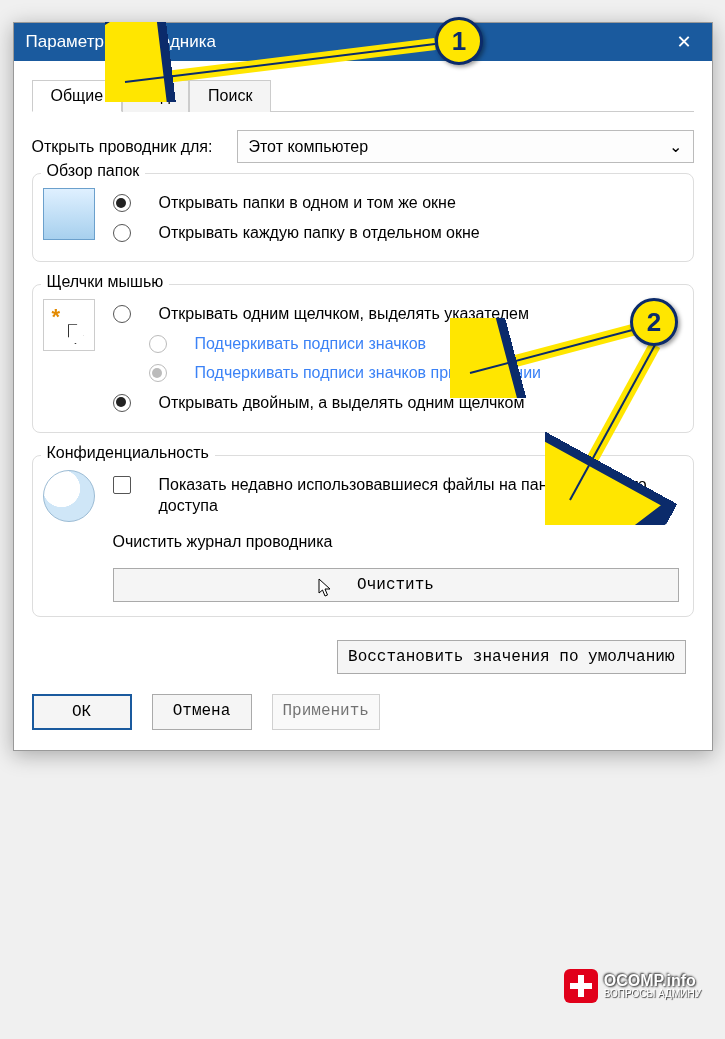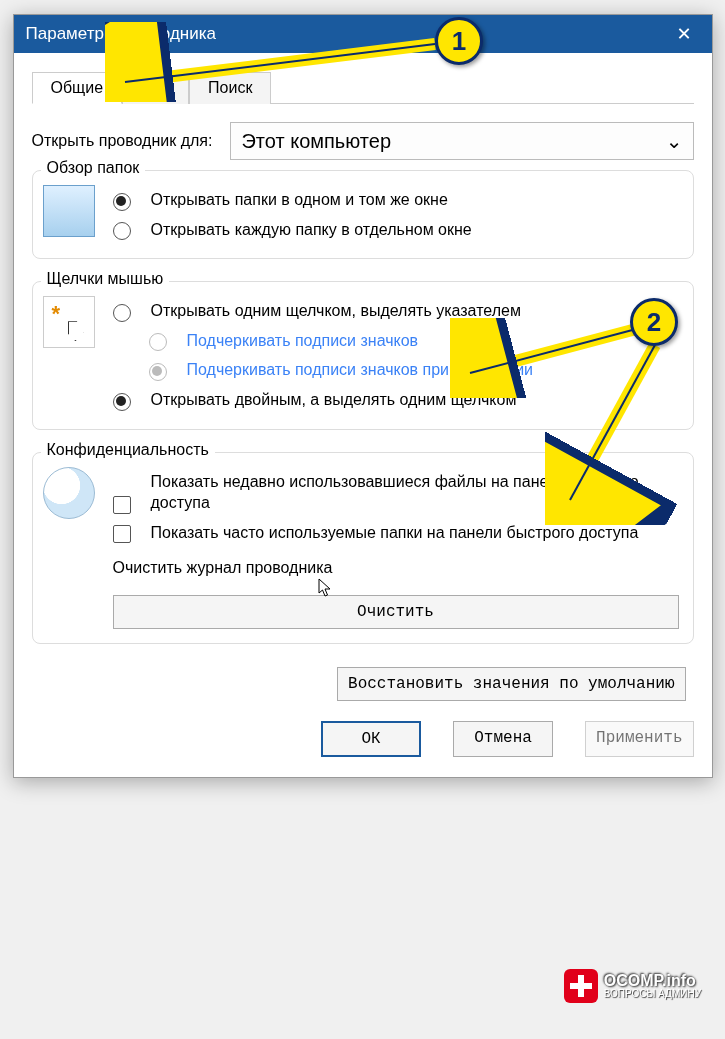--- a/index.html
+++ b/index.html
@@ -11,21 +11,21 @@
     background: #f0f0f0;
     width: 725px;
     height: 1039px;
     position: relative;
   }
   .window {
     width: 700px;
     background: #fff;
     border: 1px solid #999;
     box-shadow: 0 4px 20px rgba(0,0,0,0.3);
-    margin: 4px auto;
+    margin: 12px auto;
   }
   .titlebar {
     background: #1a5a9e;
     color: #fff;
     height: 38px;
     display: flex;
     align-items: center;
     padding: 0 12px;
     font-size: 17px;
     font-weight: 400;
@@ -56,55 +56,55 @@
     position: relative;
     top: 1px;
   }
   .tab.active {
     background: #fff;
     border-bottom: 1px solid #fff;
   }
   .row-open {
     display: flex;
     align-items: center;
-    gap: 18px;
+    gap: 25px;
     margin-bottom: 10px;
     text-align: right;
   }
   .row-open label { font-size: 16px; }
   .combo {
     flex: 1;
     border: 1px solid #bbb;
     background: #fdfdfd;
     padding: 6px 10px;
     display: flex;
     justify-content: space-between;
     align-items: center;
     cursor: pointer;
-    font-size: 20px;
+    font-size: 16px;
   }
   .group {
     border: 1px solid #ddd;
     border-radius: 8px;
     padding: 14px 10px 14px 10px;
     margin-bottom: 22px;
     position: relative;
   }
   .group-title {
     position: absolute;
     top: -12px;
     left: 8px;
     background: #fff;
     padding: 0 6px;
     font-size: 16px;
   }
   .grow {
     display: flex;
-    align-items: flex-end;
-    gap: 20px;
+    align-items: flex-start;
+    gap: 28px;
     padding: 4px 0;
   }
   .radio, .checkbox {
     width: 18px; height: 18px;
     border: 1.5px solid #555;
     border-radius: 50%;
     display: inline-block;
     position: relative;
     flex-shrink: 0;
     margin-top: 2px;
@@ -179,22 +179,22 @@
     cursor: pointer;
     font-size: 16px;
     min-width: 100px;
     text-align:center;
     font-family:Liberation Mono, monospace;
   }
   .btn.primary { border: 2px solid #1a5a9e; }
   .footer-restore { text-align: right; margin: 30px 8px 8px 0; }
   .footer-btns {
     display: flex;
-    justify-content: flex-end;
-    gap: 32px;
+    justify-content: flex-start;
+    gap: 20px;
     margin-top: 28px;
   }
   
   .anno-badge {
     position:absolute;
     width:48px;height:48px;
     background:#ffe600;
     border:3px solid #0b2b6b;
     border-radius:50%;
     font-size:26px;
@@ -306,24 +306,20 @@
     </div>
 
     <div class="group">
       <div class="group-title">Конфиденциальность</div>
       <div class="group-body">
         <div class="clock-icon"></div>
         <div class="group-opts">
           <div class="grow">
             <span class="checkbox"></span>
             <span class="opt-label">Показать недавно использовавшиеся файлы на панели быстрого доступа</span>
-          </div>
-          <div class="grow">
-            <span class="checkbox"></span>
-            <span class="opt-label">Показать часто используемые папки на панели быстрого доступа</span>
           </div>
           <div class="privacy-clear">
             <span class="opt-label">Очистить журнал проводника</span>
             <span class="btn">Очистить</span>
           </div>
         </div>
       </div>
     </div>
 
     <div class="footer-restore">

